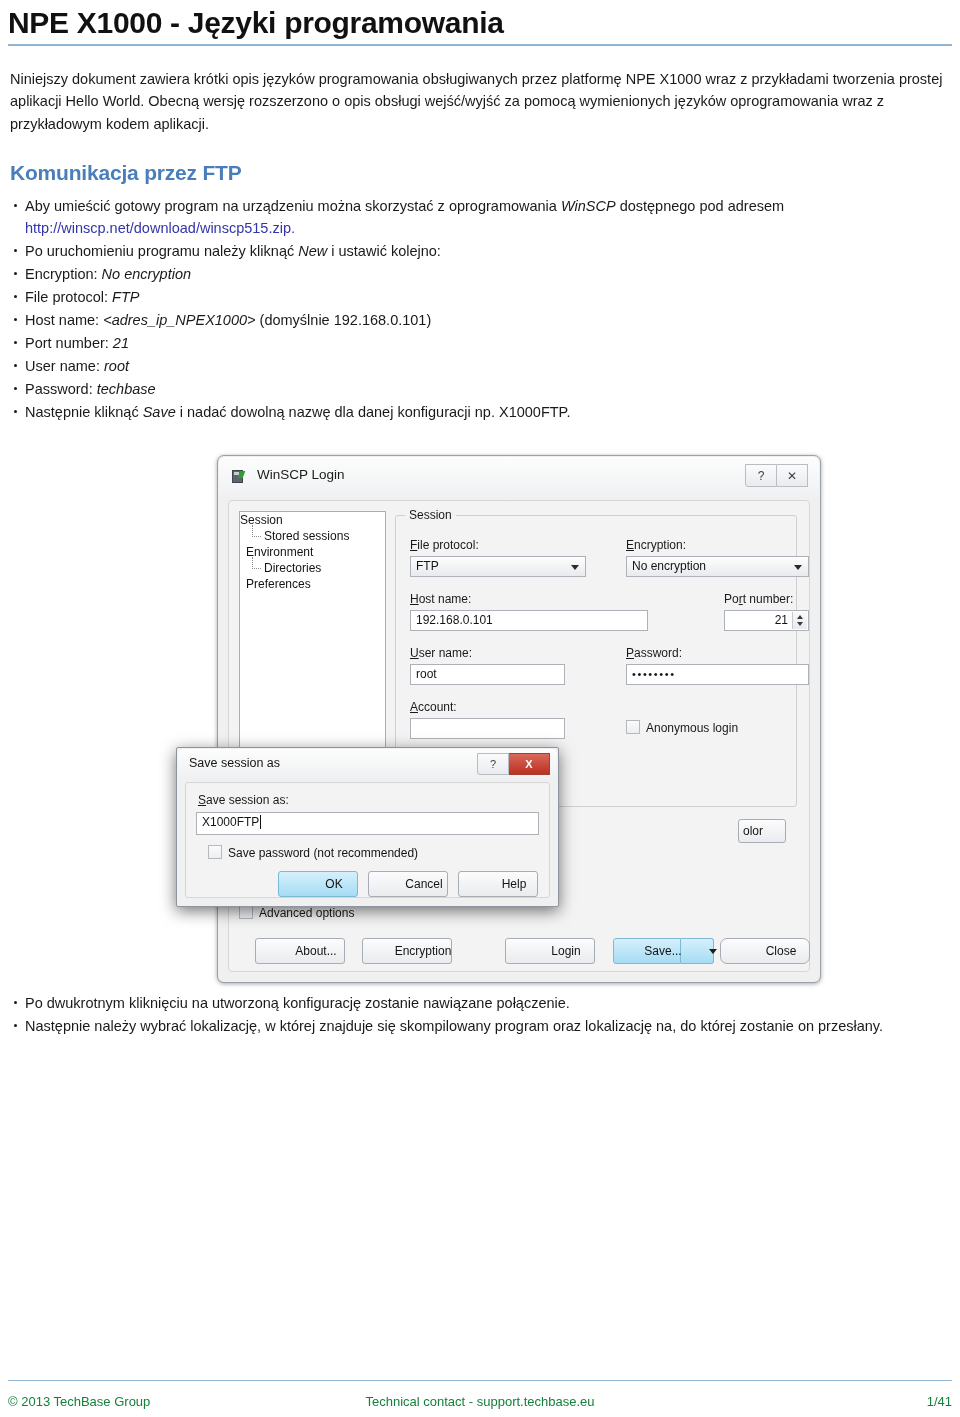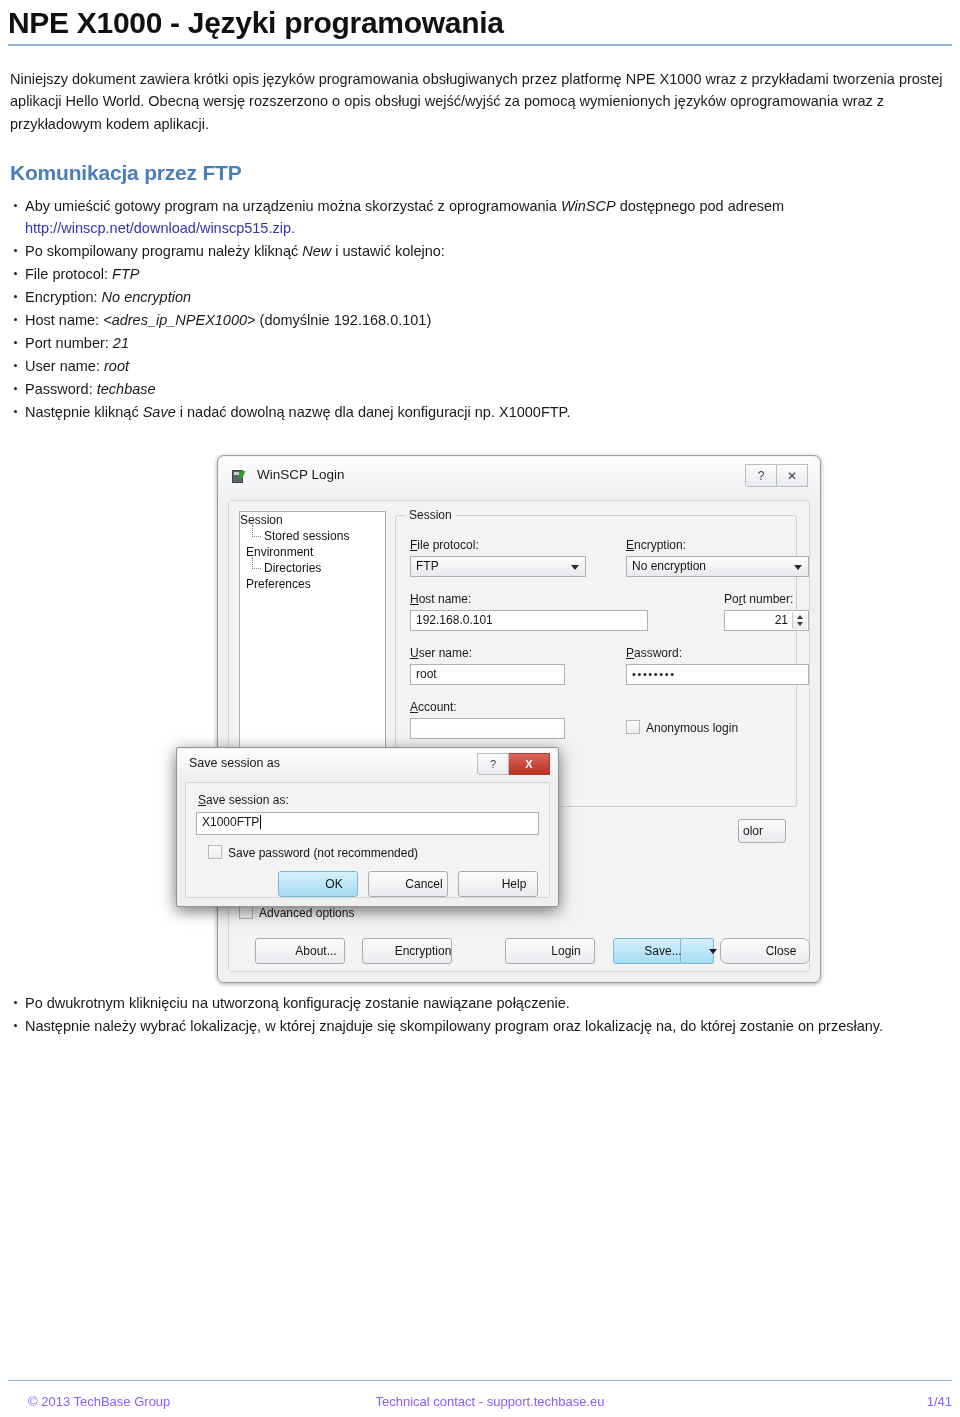--- a/index.html
+++ b/index.html
@@ -275,21 +275,21 @@
     background:#f3f3f3; border:1px solid #d6d6d6; border-radius:3px;
   }
 
   
   .footer-rule {
     position:absolute; left:8px; right:8px; bottom:36px;
     height:1px; background:#8fb4d4;
   }
   .footer {
     position:absolute; left:8px; right:8px; bottom:8px;
-    display:flex; align-items:flex-start; font-size:13px; color:#8b5cf6;margin-left:20px;
+    display:flex; align-items:flex-start; font-size:13px; color:#15803d;
   }
   .footer .l { width: 33%; text-align:left; }
   .footer .c { width: 34%; text-align:center; }
   .footer .r { width: 33%; text-align:right; }
 
   
   .tail { margin-top: 22px; }
 </style>
 </head>
 <body>
@@ -298,23 +298,23 @@
 
   <h1 class="doc-title">NPE X1000 - Języki programowania</h1>
   <div class="title-rule"></div>
 
   <p class="intro">Niniejszy dokument zawiera krótki opis języków programowania obsługiwanych przez platformę NPE X1000 wraz z przykładami tworzenia prostej aplikacji Hello World. Obecną wersję rozszerzono o opis obsługi wejść/wyjść za pomocą wymienionych języków oprogramowania wraz z przykładowym kodem aplikacji.</p>
 
   <h2 class="section-heading">Komunikacja przez FTP</h2>
 
   <ul class="bullets">
     <li><span>Aby umieścić gotowy program na urządzeniu można skorzystać z oprogramowania </span><span class="ital">WinSCP</span><span> dostępnego pod adresem </span><br><span class="link">http://winscp.net/download/winscp515.zip</span><span class="link">.</span></li>
-    <li><span>Po skompilowany programu należy kliknąć </span><span class="ital">New</span><span> i ustawić kolejno:</span></li>
+    <li><span>Po uruchomieniu programu należy kliknąć </span><span class="ital">New</span><span> i ustawić kolejno:</span></li>
+    <li><span>Encryption: </span><span class="ital">No encryption</span></li>
     <li><span>File protocol: </span><span class="ital">FTP</span></li>
-    <li><span>Encryption: </span><span class="ital">No encryption</span></li>
     <li><span>Host name: </span><span class="ital">&lt;adres_ip_NPEX1000&gt;</span><span> (domyślnie 192.168.0.101)</span></li>
     <li><span>Port number: </span><span class="ital">21</span></li>
     <li><span>User name: </span><span class="ital">root</span></li>
     <li><span>Password: </span><span class="ital">techbase</span></li>
     <li><span>Następnie kliknąć </span><span class="ital">Save</span><span> i nadać dowolną nazwę dla danej konfiguracji np. X1000FTP.</span></li>
   </ul>
 
   <div class="shot-wrap">
 
     <div class="winscp">

